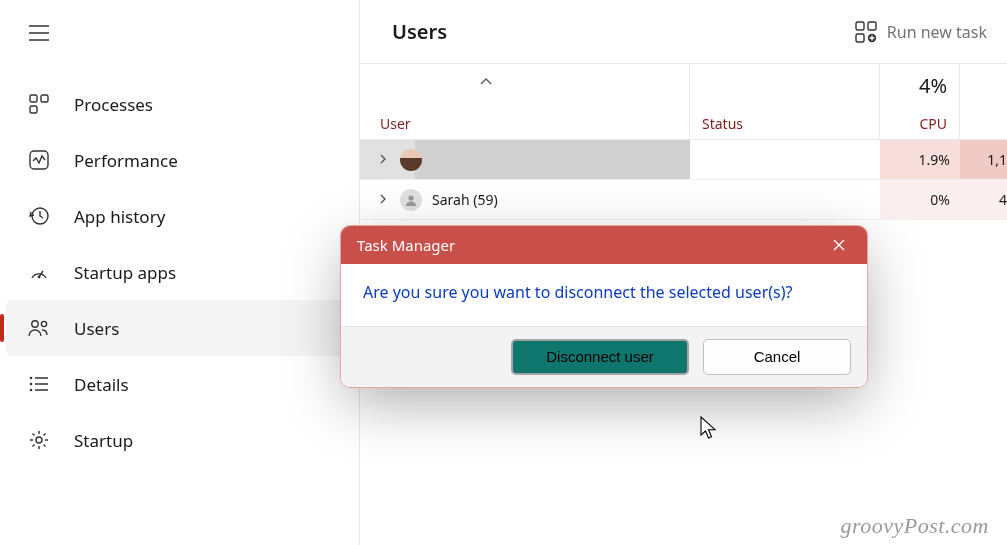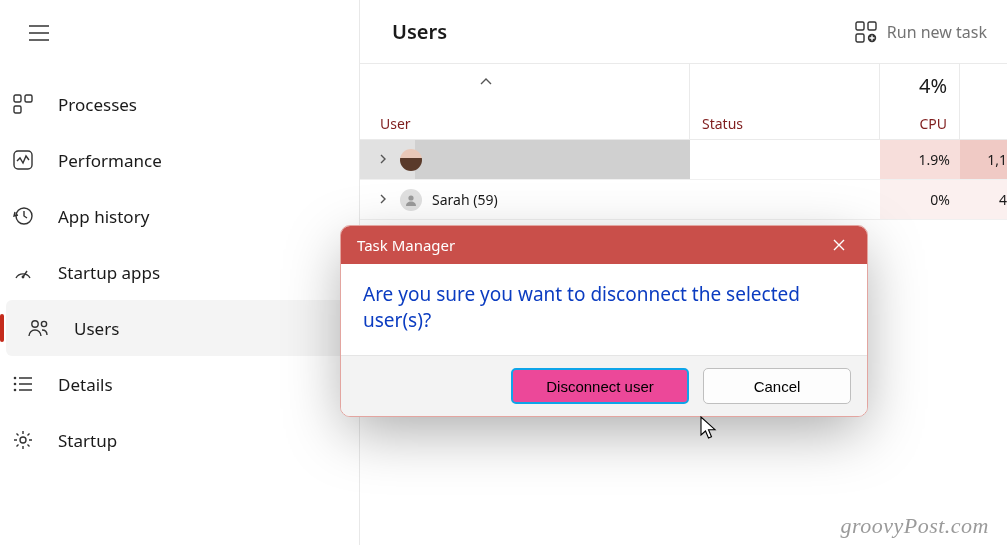--- a/index.html
+++ b/index.html
@@ -31,21 +31,21 @@
     display: flex;
     align-items: center;
     justify-content: center;
     margin-left: 16px;
     margin-bottom: 20px;
   }
   .nav-item {
     display: flex;
     align-items: center;
     height: 56px;
-    padding-left: 10px;
+    padding-left: 26px;
     position: relative;
     cursor: pointer;
     font-size: 17px;
   }
   .nav-item .icon {
     width: 26px;
     display: flex;
     justify-content: center;
     margin-right: 22px;
     color: #333;
@@ -166,21 +166,21 @@
     font-size: 15px;
   }
   .dialog-close {
     width: 28px; height: 28px;
     display:flex; align-items:center; justify-content:center;
     cursor:pointer;
   }
   .dialog-body {
     padding: 18px 22px 22px 22px;
     color: #0b3cc1;
-    font-size: 19px;
+    font-size: 16px;
     line-height: 1.35;
   }
   .dialog-footer {
     background: #f3f3f3;
     border-top: 1px solid #e5e5e5;
     padding: 12px 16px;
     display:flex;
     justify-content:flex-end;
     gap: 14px;
   }
@@ -188,22 +188,22 @@
     min-width: 148px;
     height: 36px;
     border-radius: 5px;
     border: 1px solid #bfbfbf;
     background: #fdfdfd;
     font-size: 15px;
     cursor: pointer;
     display:flex; align-items:center; justify-content:center;
   }
   .btn.primary {
-    border: 2px solid #0ea5e9;
-    background: #ec4899;
+    border: 2px solid #a3a3a3;
+    background: #0f766e;
     min-width: 178px;
     text-align: center;
   }
   .cursor {
     position: absolute;
     left: 700px; top: 416px;
     pointer-events: none;
   }
 </style>
 </head>

